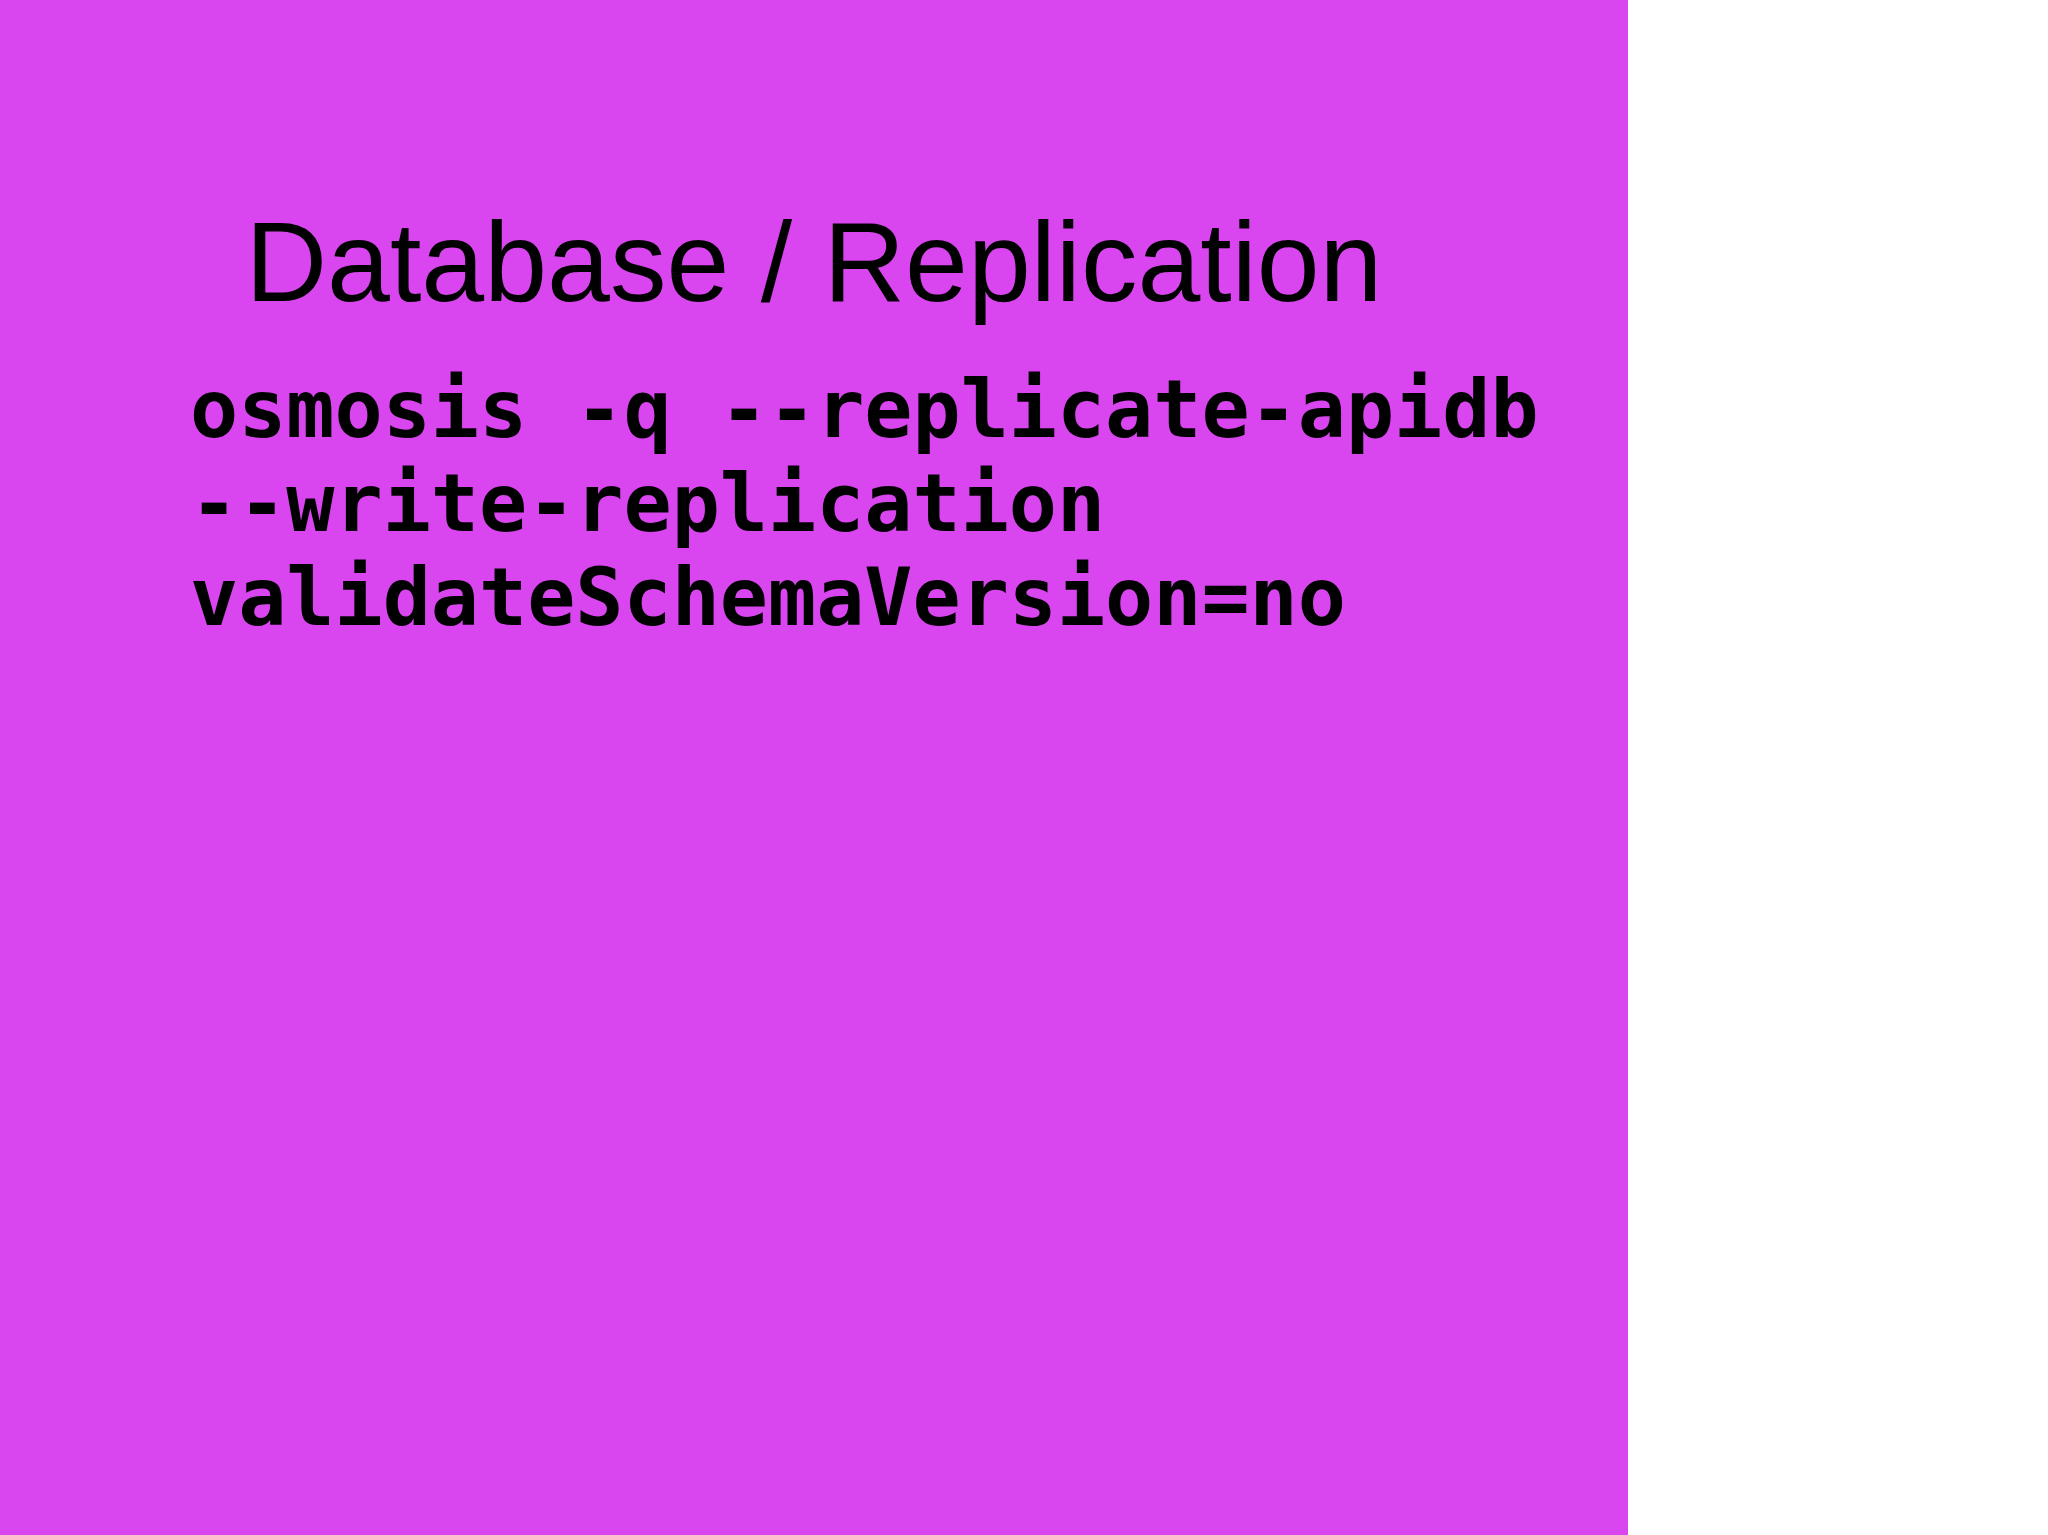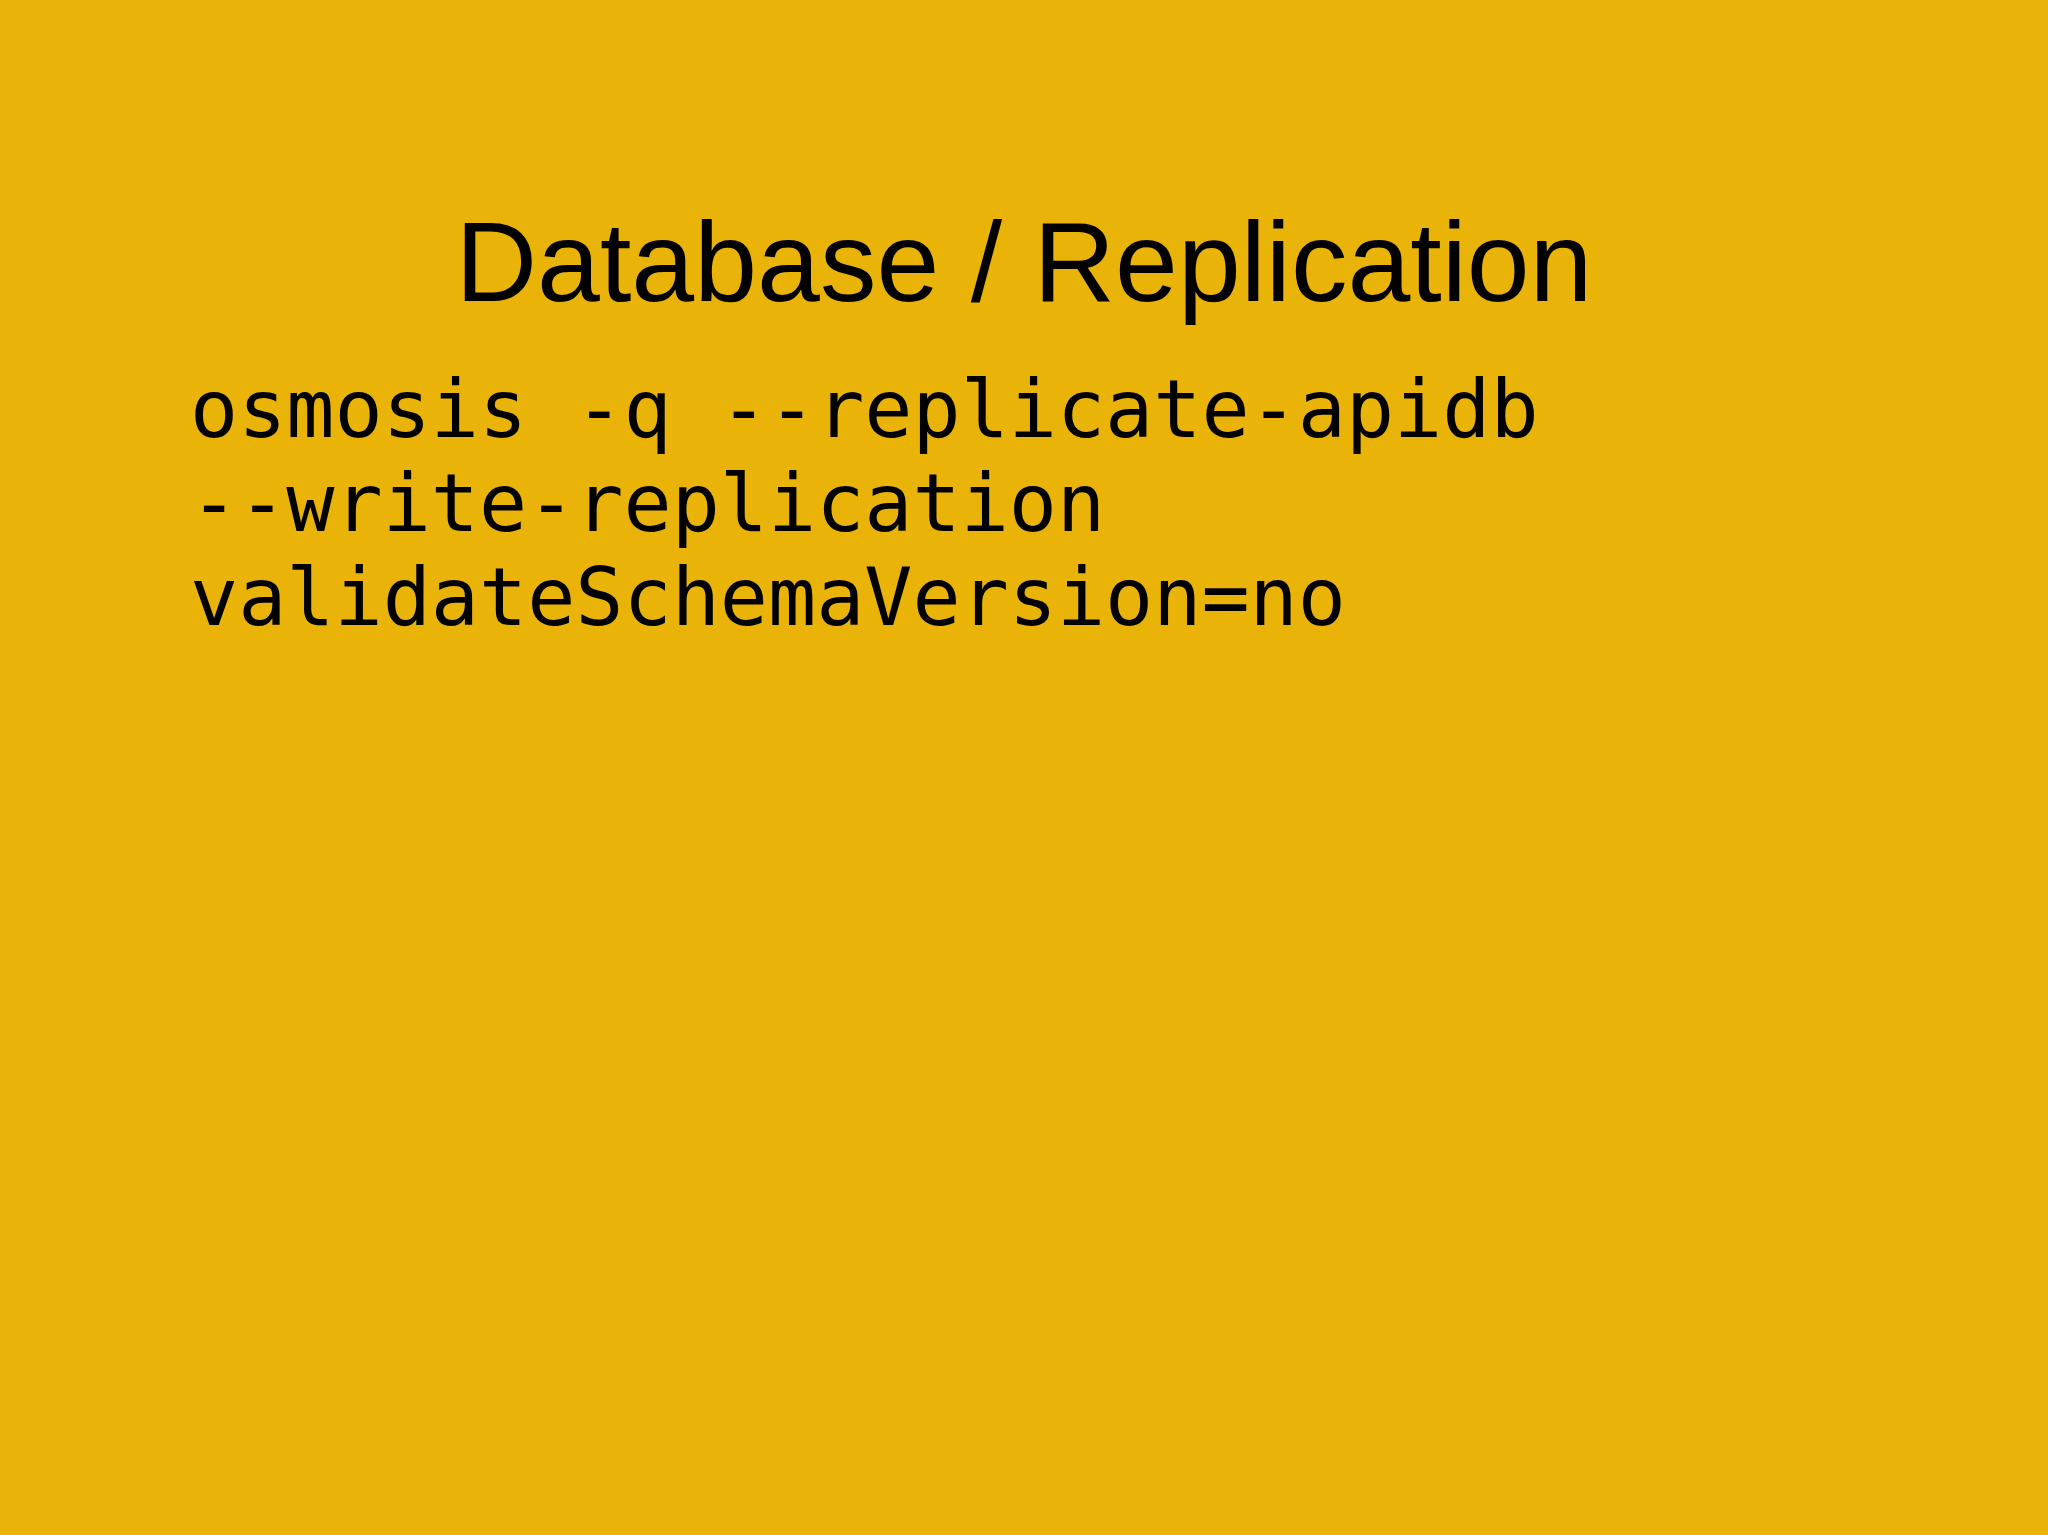--- a/index.html
+++ b/index.html
@@ -2,44 +2,44 @@
 <html><head>
 <meta charset="utf-8">
 <style>
   html, body {
     margin: 0;
     padding: 0;
     background: #ffffff;
   }
   .slide {
     position: relative;
-    width: 2048px;
+    width: 1628px;
     height: 1535px;
-    background: #eab308;
+    background: #d946ef;
     overflow: hidden;
   }
   .slide-title {
     position: absolute;
     top: 130px;
     left: 0;
     right: 0;
     text-align: center;
     font-family: "Liberation Sans", sans-serif;
     font-weight: 400;
     font-size: 113px;
     line-height: 113px;
     color: #000000;
     white-space: nowrap;
   }
   .code-block {
     position: absolute;
     top: 363px;
     left: 190px;
     font-family: "DejaVu Sans Mono", "Liberation Mono", monospace;
-    font-weight: 400;
+    font-weight: 700;
     font-size: 80px;
     line-height: 94px;
     color: #000000;
     white-space: pre;
   }
   .code-line {
     display: block;
   }
 </style>
 </head>

